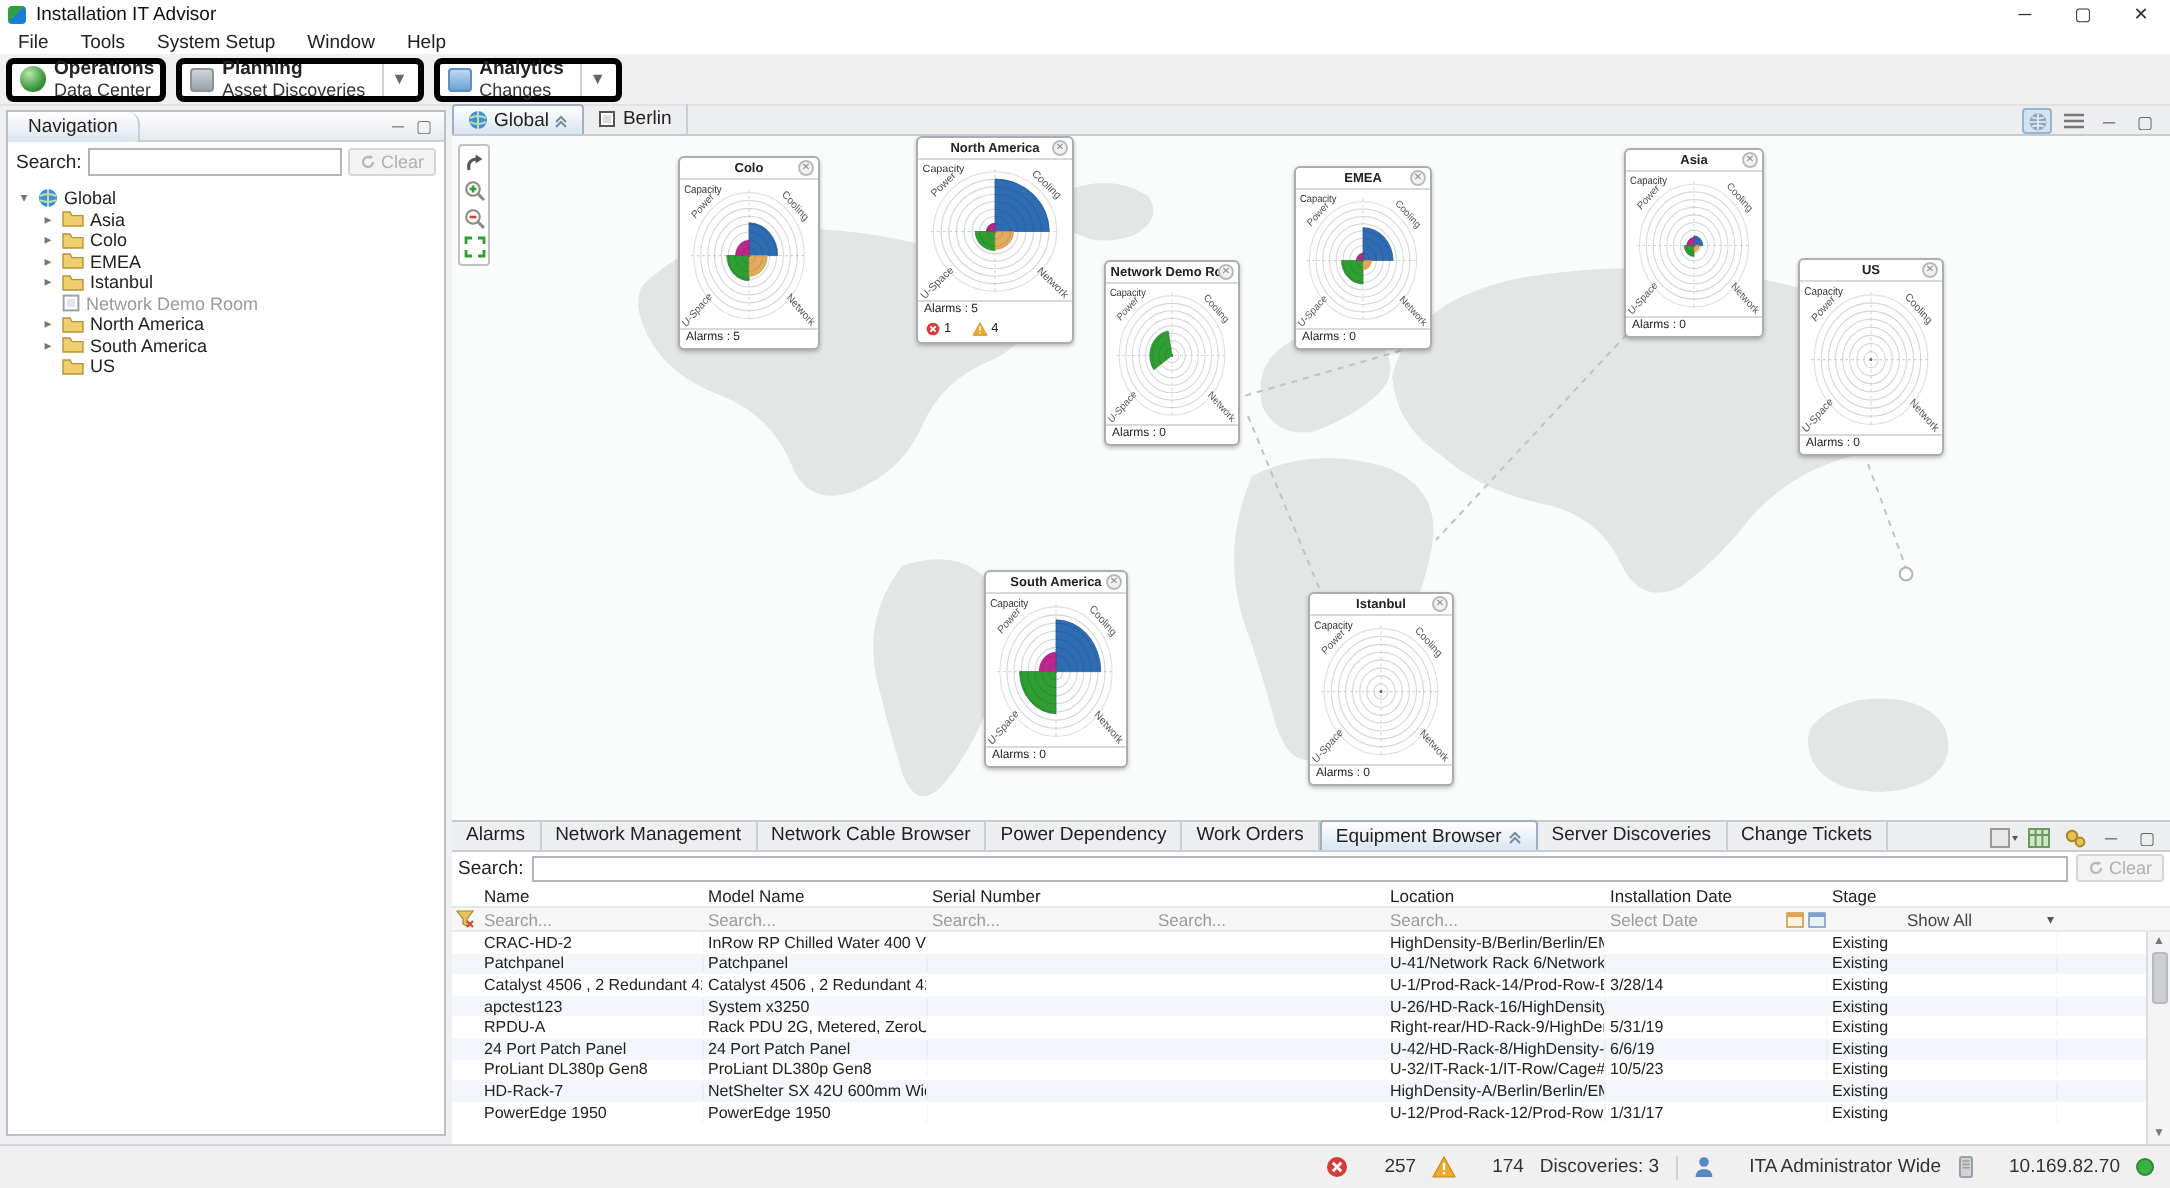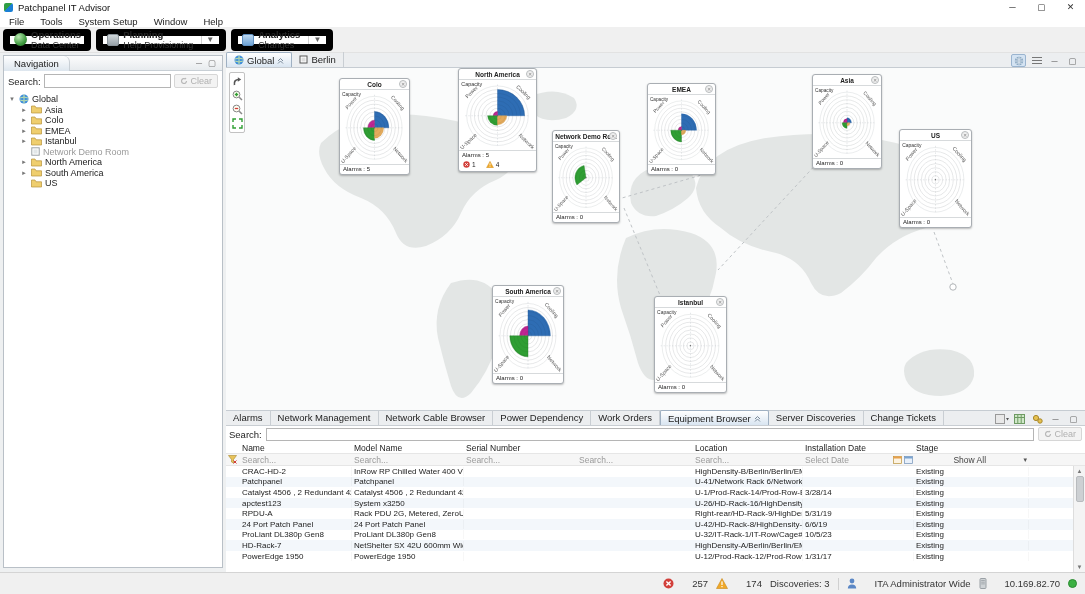--- a/index.html
+++ b/index.html
@@ -12,21 +12,21 @@
   .titletext{font-size:9.5px;color:#111;}
   .wincontrols{margin-left:auto;display:flex;height:15px;}
   .winbtn{width:29px;text-align:center;font-size:9px;color:#333;line-height:15px;cursor:default;}
 
   
   .menubar{height:12px;background:#fff;display:flex;align-items:center;gap:16px;padding-left:9px;font-size:9.5px;}
   .menuitem{cursor:default;}
 
   
   .toolbar{height:26px;background:#f0f0f0;border-bottom:1px solid #e2e2e2;display:flex;align-items:center;gap:5px;padding:2px 3px;}
-  .persp{background:#fff;border:7px solid #000000;border-radius:4px;height:22px;display:flex;align-items:center;padding:0 3px 0 4px;gap:4px;}
+  .persp{background:#fff;border:3px solid #000000;border-radius:4px;height:22px;display:flex;align-items:center;padding:0 3px 0 4px;gap:4px;}
   .persp .txt{display:flex;flex-direction:column;justify-content:center;line-height:10px;}
   .persp .t1{font-weight:bold;font-size:9.5px;}
   .persp .t2{font-size:9px;color:#333;}
   .persp .dd{border-left:1px solid #d0d0d0;padding:0 2px 0 4px;margin-left:4px;color:#666;font-size:8px;align-self:stretch;display:flex;align-items:center;}
   .sphere{width:13px;height:13px;border-radius:50%;background:radial-gradient(circle at 35% 30%,#b8e6b0,#3f9a3f 60%,#20641f);}
   .sqicon{width:12px;height:12px;border-radius:2px;}
   .plan-ic{background:linear-gradient(#cfd6da,#97a1a8);border:1px solid #8a949b;}
   .ana-ic{background:linear-gradient(#bcd8f2,#6ea3d6);border:1px solid #5f8fc0;}
 
   
@@ -96,21 +96,21 @@
   
   .statusbar{position:absolute;left:0;right:0;bottom:0;height:22px;background:#f0f0f0;border-top:1px solid #d4d4d4;display:flex;align-items:center;justify-content:flex-end;gap:8px;padding-right:8px;font-size:9.5px;color:#333;}
   .sbitem{display:flex;align-items:flex-start;gap:18px;}
   .sbsep{width:1px;height:12px;background:#d0d0d0;}
 </style>
 </head>
 <body>
 
 <div class="titlebar">
   <span class="appicon"></span>
-  <span class="titletext">Patchpanel IT Advisor</span>
+  <span class="titletext">Installation IT Advisor</span>
   <div class="wincontrols">
     <span class="winbtn">─</span>
     <span class="winbtn">▢</span>
     <span class="winbtn">✕</span>
   </div>
 </div>
 
 <div class="menubar" id="menubar">
     <span class="menuitem">File</span>
     <span class="menuitem">Tools</span>
@@ -124,21 +124,21 @@
     <span class="sphere"></span>
     <span class="txt">
       <span class="t1">Operations</span>
       <span class="t2">Data Center</span>
     </span>
   </div>
   <div class="persp">
     <span class="sqicon plan-ic"></span>
     <span class="txt">
       <span class="t1">Planning</span>
-      <span class="t2">Help Provisioning</span>
+      <span class="t2">Asset Discoveries</span>
     </span>
     <span class="dd">▼</span>
   </div>
   <div class="persp">
     <span class="sqicon ana-ic"></span>
     <span class="txt">
       <span class="t1">Analytics</span>
       <span class="t2">Changes</span>
     </span>
     <span class="dd">▼</span>

